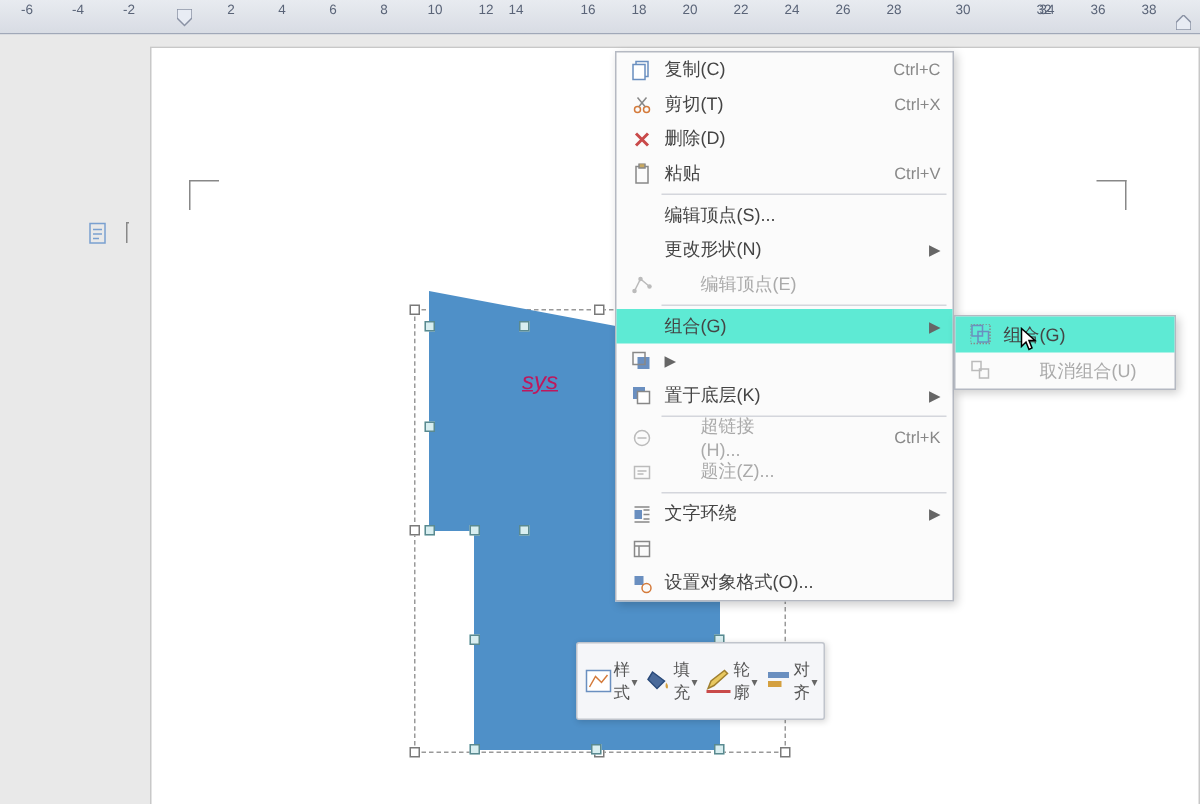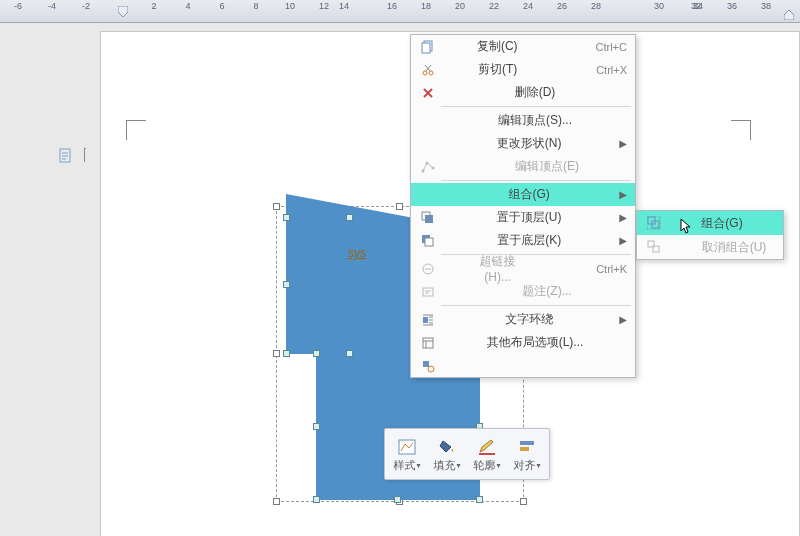--- a/index.html
+++ b/index.html
@@ -15,41 +15,41 @@
 .margin-tl { position: absolute; top: 88px; left: 25px; width: 20px; height: 20px; border-left: 1px solid #888; border-top: 1px solid #888; }
 .margin-tr { position: absolute; top: 88px; right: 48px; width: 20px; height: 20px; border-right: 1px solid #888; border-top: 1px solid #888; }
 
 .page-gutter-icon { position: absolute; top: 148px; left: 58px; color: #6a8fc0; }
 .cursor-mark { position: absolute; top: 148px; left: 84px; width: 2px; height: 14px; border-left: 1px solid #888; border-top: 1px dashed #888; }
 
 .selection-box { position: absolute; top: 206px; left: 276px; width: 248px; height: 296px; border: 1px dashed #999; }
 .sel-handle { position: absolute; width: 7px; height: 7px; background: #fff; border: 1px solid #7a7a7a; }
 .shape1 { position: absolute; top: 218px; left: 286px; width: 128px; height: 136px; background: #4f90c8; }
 .shape1::before { content: ""; position: absolute; top: -24px; left: 0; width: 0; height: 0; border-bottom: 24px solid #4f90c8; border-left: 0 solid transparent; border-right: 128px solid transparent; }
-.shape1-label { position: absolute; top: 246px; left: 348px; color: #a16207; font-size: 12px; font-style: italic; text-decoration: underline; }
+.shape1-label { position: absolute; top: 246px; left: 348px; color: #be185d; font-size: 16px; font-style: italic; text-decoration: underline; }
 .shape2 { position: absolute; top: 354px; left: 316px; width: 164px; height: 146px; background: #4f90c8; }
 .obj-handle { position: absolute; width: 7px; height: 7px; background: #d8eef0; border: 1px solid #5a8a90; }
 
 .context-menu { position: absolute; top: 34px; left: 410px; width: 226px; background: #fbfbfb; border: 1px solid #b5b9c2; box-shadow: 2px 2px 6px rgba(0,0,0,0.2); font-size: 12px; }
-.menu-row { height: 23px; display: flex; align-items: center; padding: 0 8px 0 6px; color: #444; position: relative; text-align: center; }
+.menu-row { height: 23px; display: flex; align-items: center; padding: 0 8px 0 6px; color: #444; position: relative; }
 .menu-row.hover { background: #5eead4; }
 .menu-row.disabled { color: #aaa; gap: 24px; }
 .menu-icon { width: 22px; display: flex; justify-content: center; align-items: center; }
 .menu-label { flex: 1; padding-left: 4px; }
 .menu-shortcut { color: #888; font-size: 11px; margin-left: 44px; }
 .menu-arrow { color: #666; font-size: 10px; padding-left: 4px; }
 .menu-sep { height: 1px; background: #d4d6dc; margin: 2px 4px 2px 30px; }
 
 .submenu { position: absolute; top: 210px; left: 636px; width: 148px; background: #fbfbfb; border: 1px solid #b5b9c2; box-shadow: 2px 2px 6px rgba(0,0,0,0.2); font-size: 12px; }
 .submenu .menu-row { height: 24px; }
 
 .cursor-arrow { position: absolute; top: 218px; left: 680px; z-index: 100; pointer-events: none; }
 
 .mini-toolbar { position: absolute; top: 428px; left: 384px; background: #f5f6f9; border: 1px solid #c0c4cc; border-radius: 2px; display: flex; padding: 2px; box-shadow: 1px 1px 4px rgba(0,0,0,0.15); }
-.tb-btn { width: 38px; height: 46px; display: flex; flex-direction: column; align-items: center; justify-content: center; font-size: 11px; color: #555; border: 1px solid transparent; margin: 0 1px; }
+.tb-btn { width: 38px; height: 46px; display: flex; align-items: center; font-size: 11px; color: #555; border: 1px solid transparent; margin: 0 1px; }
 .tb-btn .ico { height: 22px; display: flex; align-items: center; justify-content: center; }
 .tb-btn .lbl { display: flex; align-items: center; gap: 1px; }
 .dd { font-size: 8px; color: #666; }
 </style>
 </head>
 <body>
 
 <div class="ruler">
   <span class="ruler-tick" style="left:10px">-6</span>
   <span class="ruler-tick" style="left:44px">-4</span>
@@ -66,21 +66,21 @@
   <span class="ruler-tick" style="left:282px">10</span>
   <span class="ruler-tick" style="left:316px">12</span>
   <span class="ruler-tick" style="left:336px">14</span>
   <span class="ruler-tick" style="left:384px">16</span>
   <span class="ruler-tick" style="left:418px">18</span>
   <span class="ruler-tick" style="left:452px">20</span>
   <span class="ruler-tick" style="left:486px">22</span>
   <span class="ruler-tick" style="left:520px">24</span>
   <span class="ruler-tick" style="left:554px">26</span>
   <span class="ruler-tick" style="left:588px">28</span>
-  <span class="ruler-tick" style="left:651px">30</span>
+  <span class="ruler-tick" style="left:634px">30</span>
   <span class="ruler-tick" style="left:688px">32</span>
   <span class="ruler-tick" style="left:690px">34</span>
   <span class="ruler-tick" style="left:724px">36</span>
   <span class="ruler-tick" style="left:758px">38</span>
   <div class="ruler-indent" style="left:784px;top:10px">
     <svg width="10" height="10">
         <path d="M5 0 L10 5 L10 10 L0 10 L0 5 Z" fill="#e8ecf4" stroke="#8a92a4"></path>
       </svg>
   </div>
 </div>
@@ -153,20 +153,30 @@
     <span class="menu-shortcut">Ctrl+X</span>
   </div>
   <div class="menu-row">
     <span class="menu-icon">
         <svg width="14" height="14">
           <path d="M3 3 L11 11 M11 3 L3 11" stroke="#c94a4a" stroke-width="2"></path>
         </svg>
       </span>
     <span class="menu-label">删除(D)</span>
   </div>
+  <div class="menu-row">
+    <span class="menu-icon">
+        <svg width="14" height="14">
+          <rect x="3" y="2" width="8" height="11" fill="none" stroke="#888"></rect>
+          <rect x="5" y="0" width="4" height="3" fill="#c8a860" stroke="#888"></rect>
+        </svg>
+      </span>
+    <span class="menu-label">粘贴</span>
+    <span class="menu-shortcut">Ctrl+V</span>
+  </div>
   <div class="menu-sep"></div>
   <div class="menu-row">
     <span class="menu-icon"></span>
     <span class="menu-label">编辑顶点(S)...</span>
   </div>
   <div class="menu-row">
     <span class="menu-icon"></span>
     <span class="menu-label">更改形状(N)</span>
     <span class="menu-arrow">▶</span>
   </div>
@@ -187,21 +197,20 @@
     <span class="menu-label">组合(G)</span>
     <span class="menu-arrow">▶</span>
   </div>
   <div class="menu-row">
     <span class="menu-icon">
         <svg width="14" height="14">
           <rect x="4" y="4" width="8" height="8" fill="#6a8fc0"></rect>
           <rect x="1" y="1" width="8" height="8" fill="none" stroke="#888"></rect>
         </svg>
       </span>
-    <span class="menu-label">置于顶层(U)</span>
     <span class="menu-arrow">▶</span>
   </div>
   <div class="menu-row">
     <span class="menu-icon">
         <svg width="14" height="14">
           <rect x="1" y="1" width="8" height="8" fill="#6a8fc0"></rect>
           <rect x="4" y="4" width="8" height="8" fill="#fff" stroke="#888"></rect>
         </svg>
       </span>
     <span class="menu-label">置于底层(K)</span>
@@ -238,29 +247,29 @@
     <span class="menu-label">文字环绕</span>
     <span class="menu-arrow">▶</span>
   </div>
   <div class="menu-row">
     <span class="menu-icon">
         <svg width="14" height="14">
           <rect x="2" y="2" width="10" height="10" fill="none" stroke="#888"></rect>
           <path d="M2 5h10M5 5v7" stroke="#888"></path>
         </svg>
       </span>
-    <span class="menu-label">其他布局选项(L)...</span>
   </div>
   <div class="menu-row">
     <span class="menu-icon">
         <svg width="14" height="14">
           <rect x="2" y="2" width="6" height="6" fill="#6a8fc0"></rect>
           <circle cx="10" cy="10" r="3" fill="none" stroke="#d47a3a"></circle>
         </svg>
       </span>
+    <span class="menu-label">设置对象格式(O)...</span>
   </div>
 </div>
 
 <div class="submenu">
   <div class="menu-row hover">
     <span class="menu-icon">
         <svg width="14" height="14">
           <rect x="1" y="1" width="7" height="7" fill="none" stroke="#6a8fc0"></rect>
           <rect x="5" y="5" width="7" height="7" fill="none" stroke="#6a8fc0"></rect>
           <rect x="0" y="0" width="13" height="13" fill="none" stroke="#888" stroke-dasharray="1,1"></rect>

